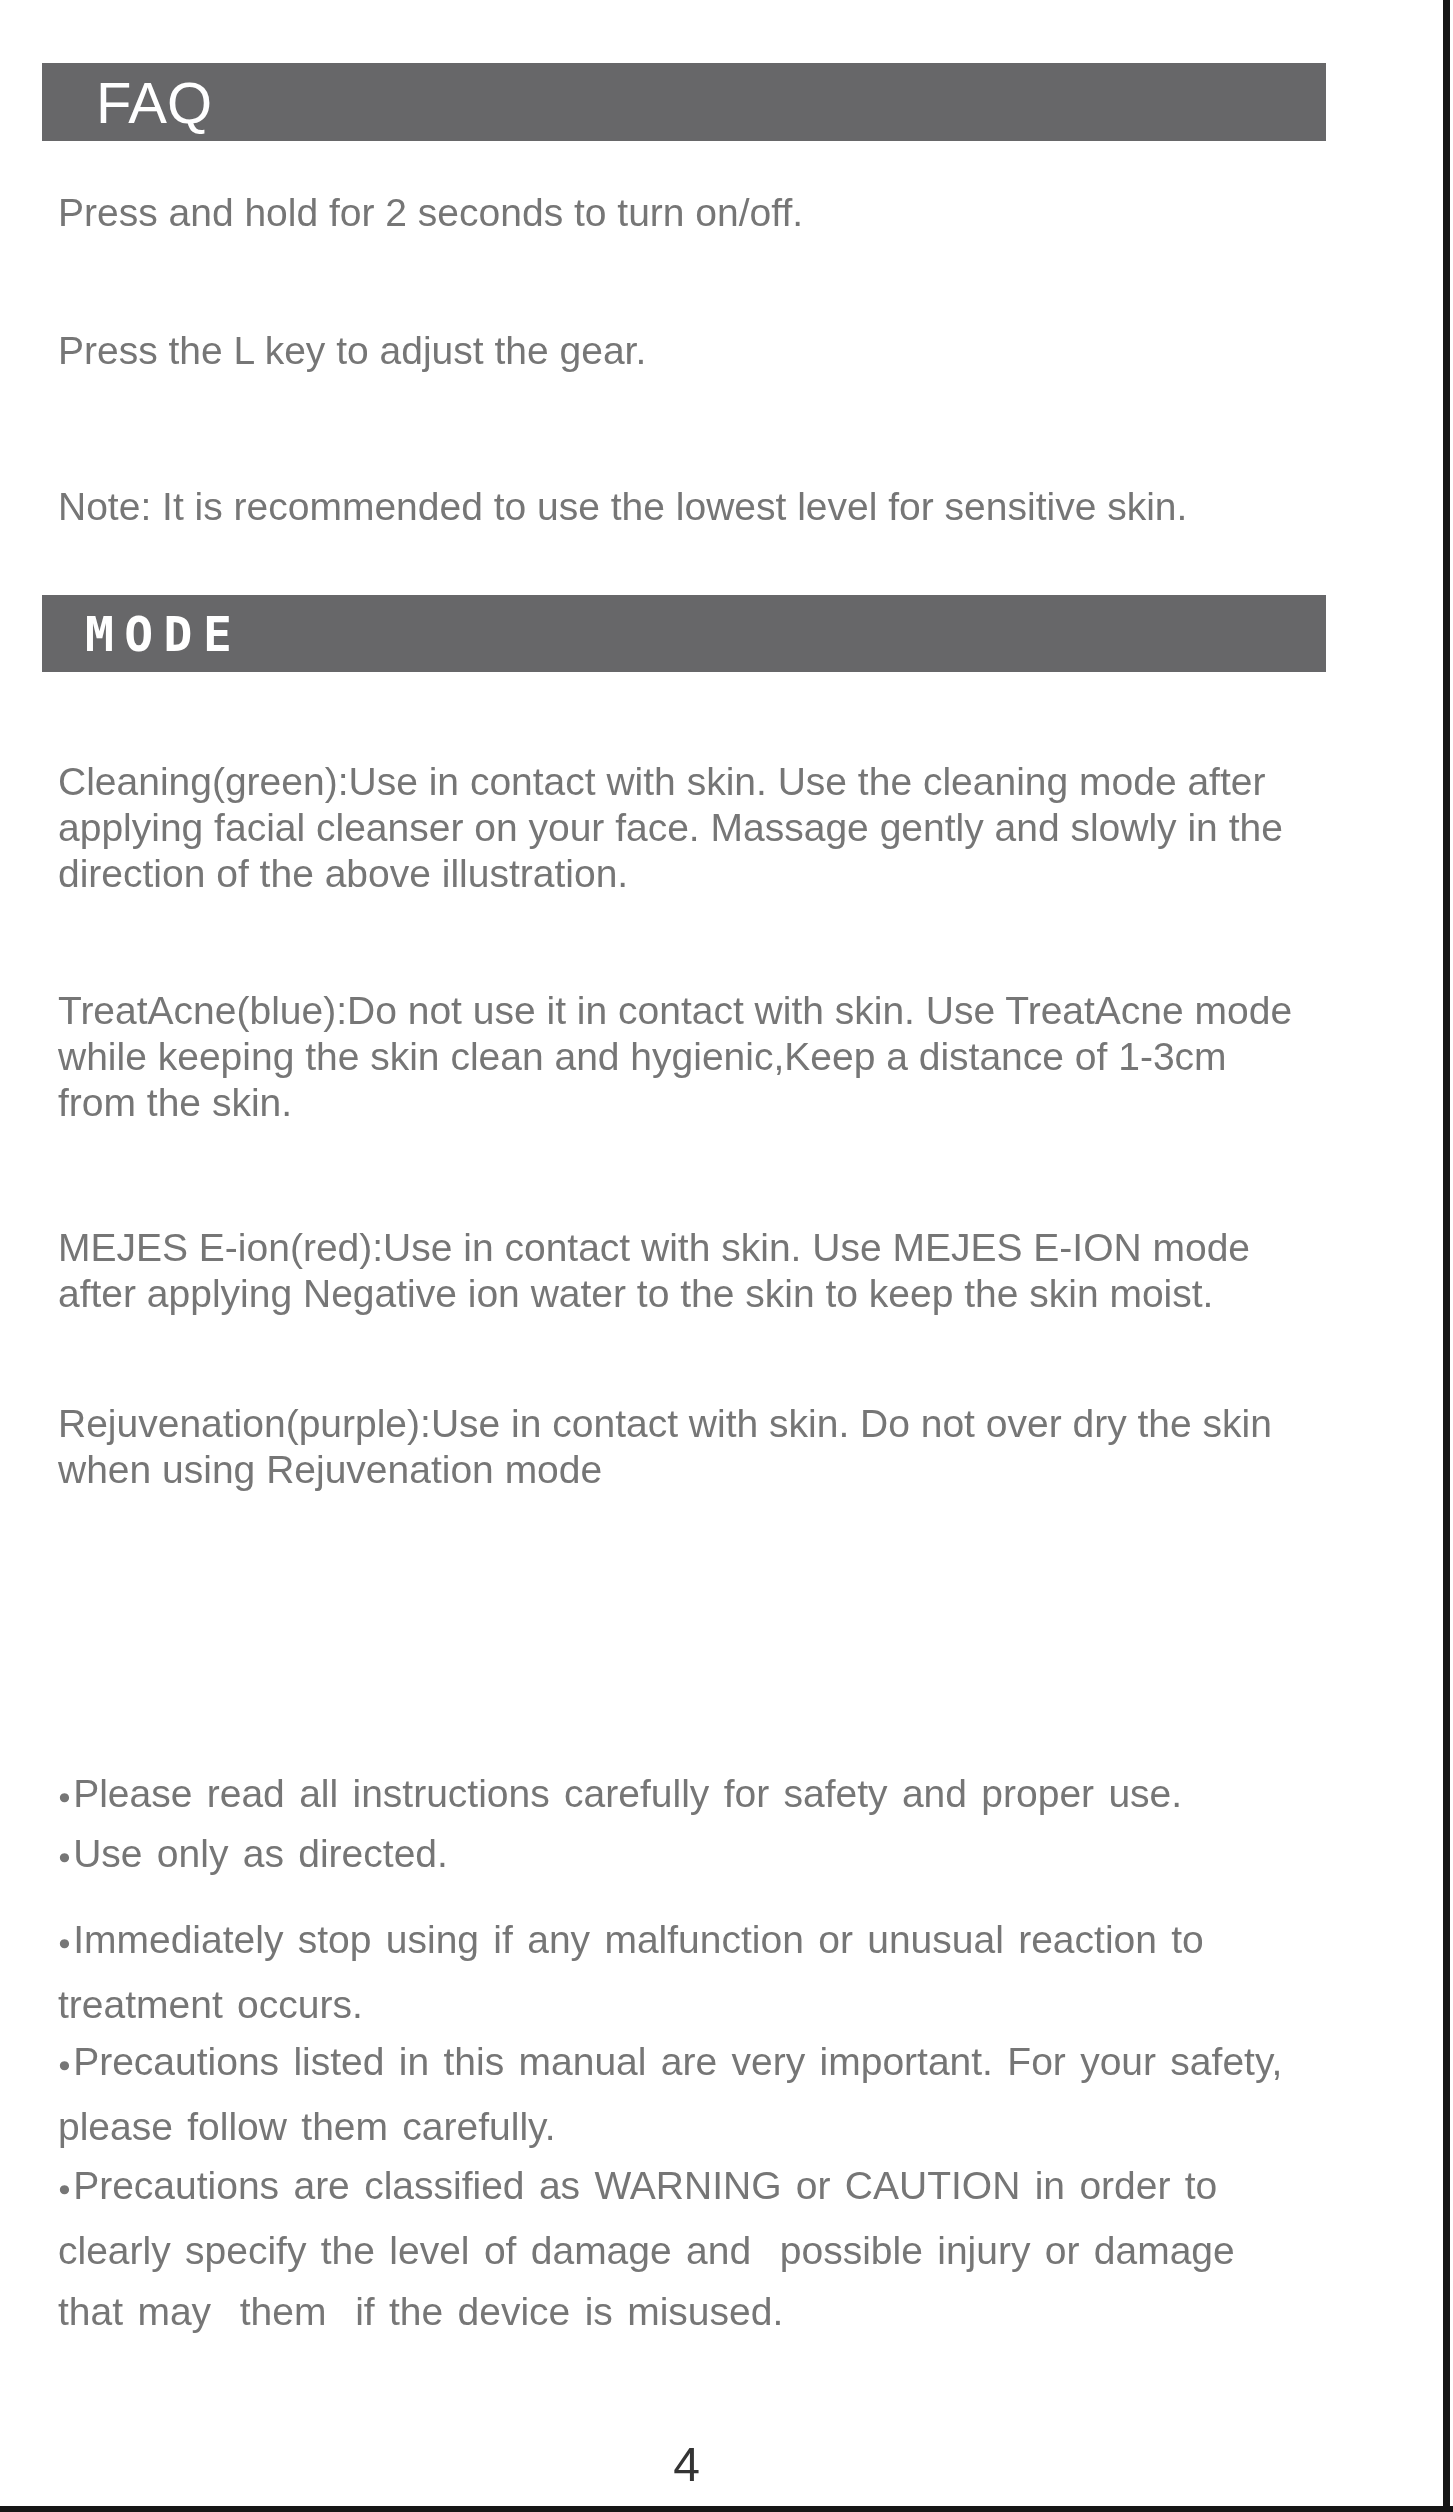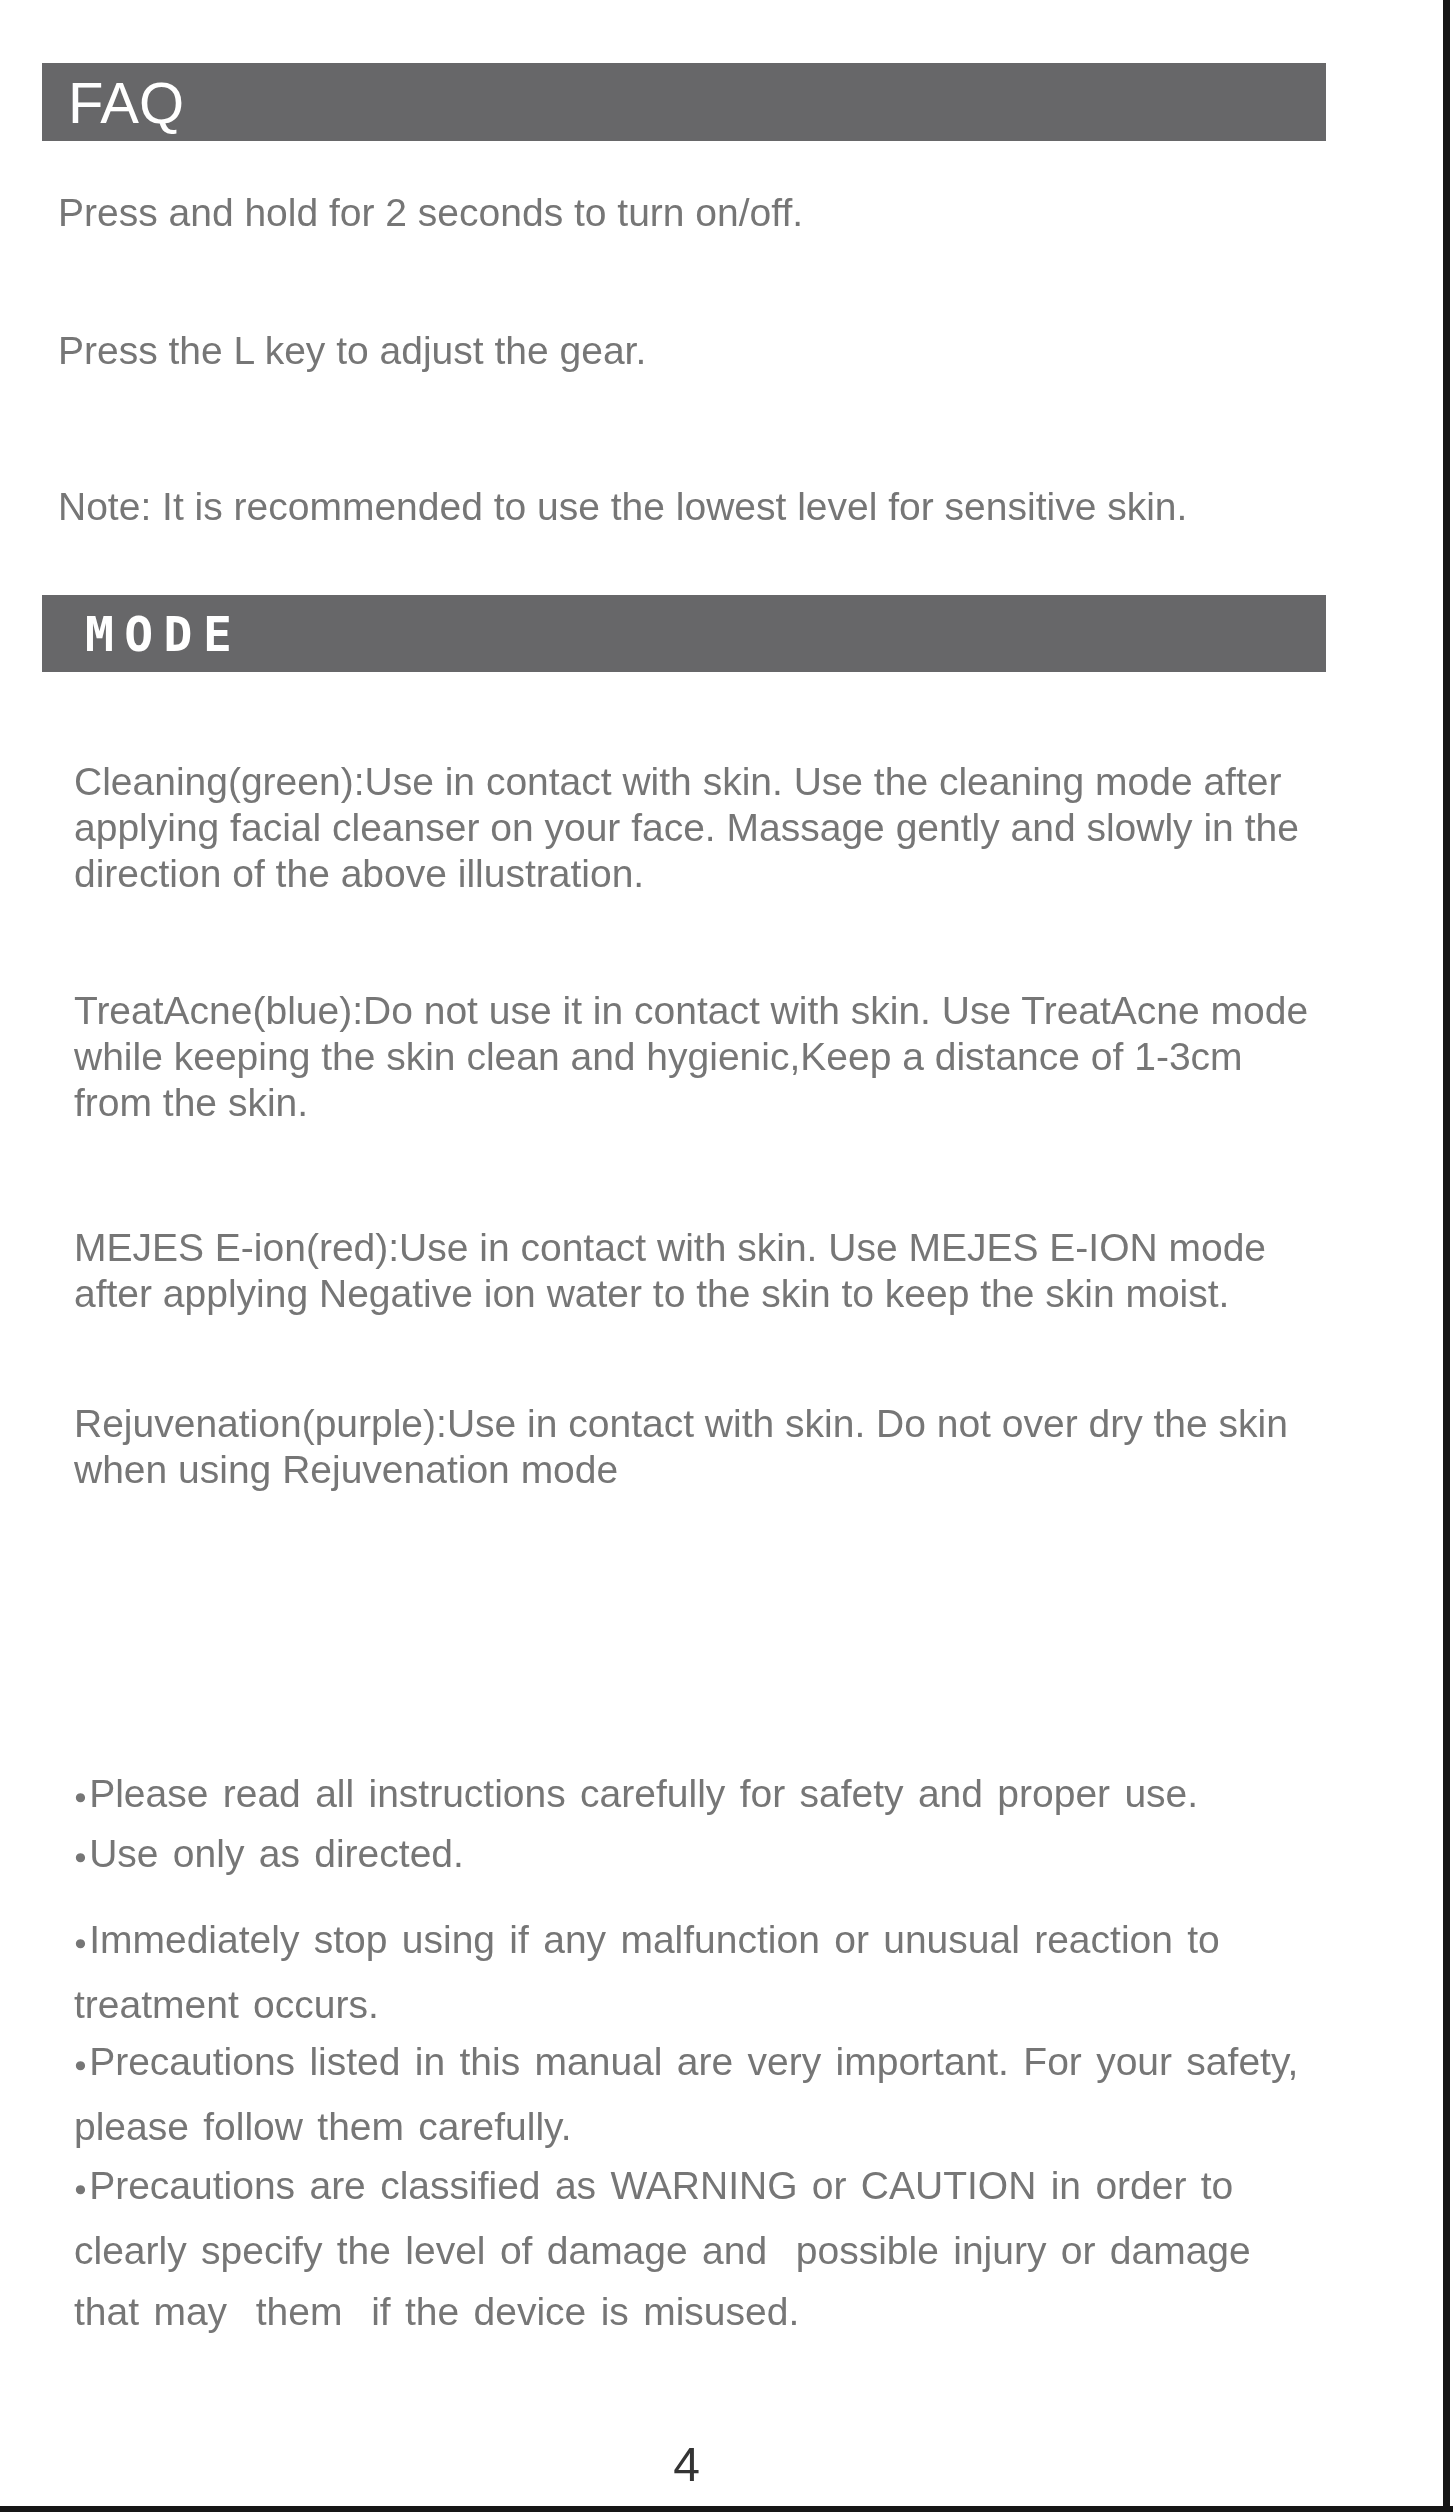--- a/index.html
+++ b/index.html
@@ -15,42 +15,42 @@
   .band {
     position: absolute;
     background: #676769;
     color: #ffffff;
     display: flex;
     align-items: center;
     box-sizing: border-box;
   }
   .band-faq {
     left: 42px; top: 63px; width: 1284px; height: 78px;
-    font-size: 58px; padding-left: 26px;
+    font-size: 58px; padding-left: 54px;
   }
   .band-mode {
     left: 42px; top: 595px; width: 1284px; height: 77px;
     font-size: 48px; padding-left: 43px;
     font-family: "DejaVu Sans Mono", monospace;
     font-weight: bold;
     letter-spacing: 10.4px;
     text-align: center;
   }
   .band-safety {
     left: 47px; top: 1609px; width: 1300px; height: 80px;
     font-size: 57px; padding-left: 46px;
   }
   
   .txt {
     position: absolute;
     left: 58px;
     font-size: 39px;
     color: #767676;
   }
-  .line { white-space: pre; margin-left: 16px; }
+  .line { white-space: pre; }
   .faq-line { line-height: 49px; white-space: pre; }
   .mode-para .line { line-height: 46px; }
   .bullet-para .line { line-height: 61px; word-spacing: 0.09em; }
   .bdot {
     font-size: 0.55em;
     vertical-align: 0.12em;
     margin-right: 2.2px;
   }
   
   .page-num {

